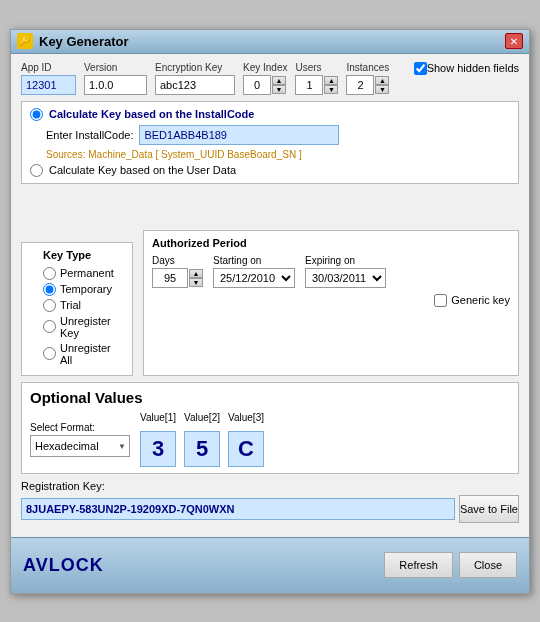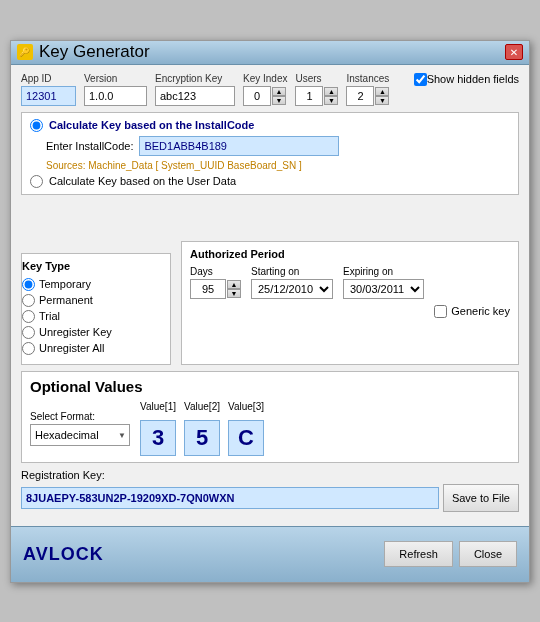--- a/index.html
+++ b/index.html
@@ -34,22 +34,22 @@
       background: #f0c000;
       border-radius: 2px;
       display: flex;
       align-items: center;
       justify-content: center;
       font-size: 9px;
       color: #800;
     }
     .title-bar-text {
       color: #000;
-      font-size: 17px;
-      font-weight: normal;
+      font-size: 13px;
+      font-weight: bold;
       flex: 1;
     }
     .title-bar-close {
       width: 18px;
       height: 16px;
       background: #d9534f;
       border: 1px solid #a00;
       border-radius: 2px;
       display: flex;
       align-items: center;
@@ -189,22 +189,22 @@
       height: 40px;
     }
     .bottom-section {
       display: flex;
       gap: 10px;
       margin-bottom: 6px;
     }
     .key-type-box {
       border: 1px solid #bbb;
       background: white;
-      padding: 6px 0;
-      width: 150px;
+      padding: 6px 21px;
+      width: 112px;
       flex-shrink: 0;
       margin-top: 12px;
     }
     .key-type-title {
       font-size: 11px;
       font-weight: bold;
       margin-bottom: 6px;
     }
     .radio-item {
       display: flex;
@@ -350,21 +350,21 @@
       height: 22px;
       border: 1px solid #7aaddc;
       background: #d0e8ff;
       color: #000080;
       font-size: 11px;
       padding: 0 4px;
       font-weight: bold;
     }
     .btn {
       height: 28px;
-      padding: 0 8px;
+      padding: 0 0;
       background: linear-gradient(to bottom, #f8f8f8, #ddd);
       border: 1px solid #aaa;
       font-size: 11px;
       cursor: pointer;
       white-space: nowrap;
     }
     .footer {
       background: linear-gradient(to bottom, #b8d4e8, #8ab0cc);
       height: 56px;
       display: flex;
@@ -494,26 +494,26 @@
       </div>
     </div>
 
     <div class="spacer-area"></div>
 
     <div class="bottom-section">
 
       <div class="key-type-box">
         <div class="key-type-title">Key Type</div>
         <div class="radio-item">
+          <input type="radio" name="key-type" style="">
+          <span>Permanent</span>
+        </div>
+        <div class="radio-item">
           <input type="radio" name="key-type" checked="" style="">
           <span>Temporary</span>
-        </div>
-        <div class="radio-item">
-          <input type="radio" name="key-type" style="">
-          <span>Permanent</span>
         </div>
         <div class="radio-item">
           <input type="radio" name="key-type" style="">
           <span>Trial</span>
         </div>
         <div class="radio-item">
           <input type="radio" name="key-type" style="">
           <span>Unregister Key</span>
         </div>
         <div class="radio-item">

